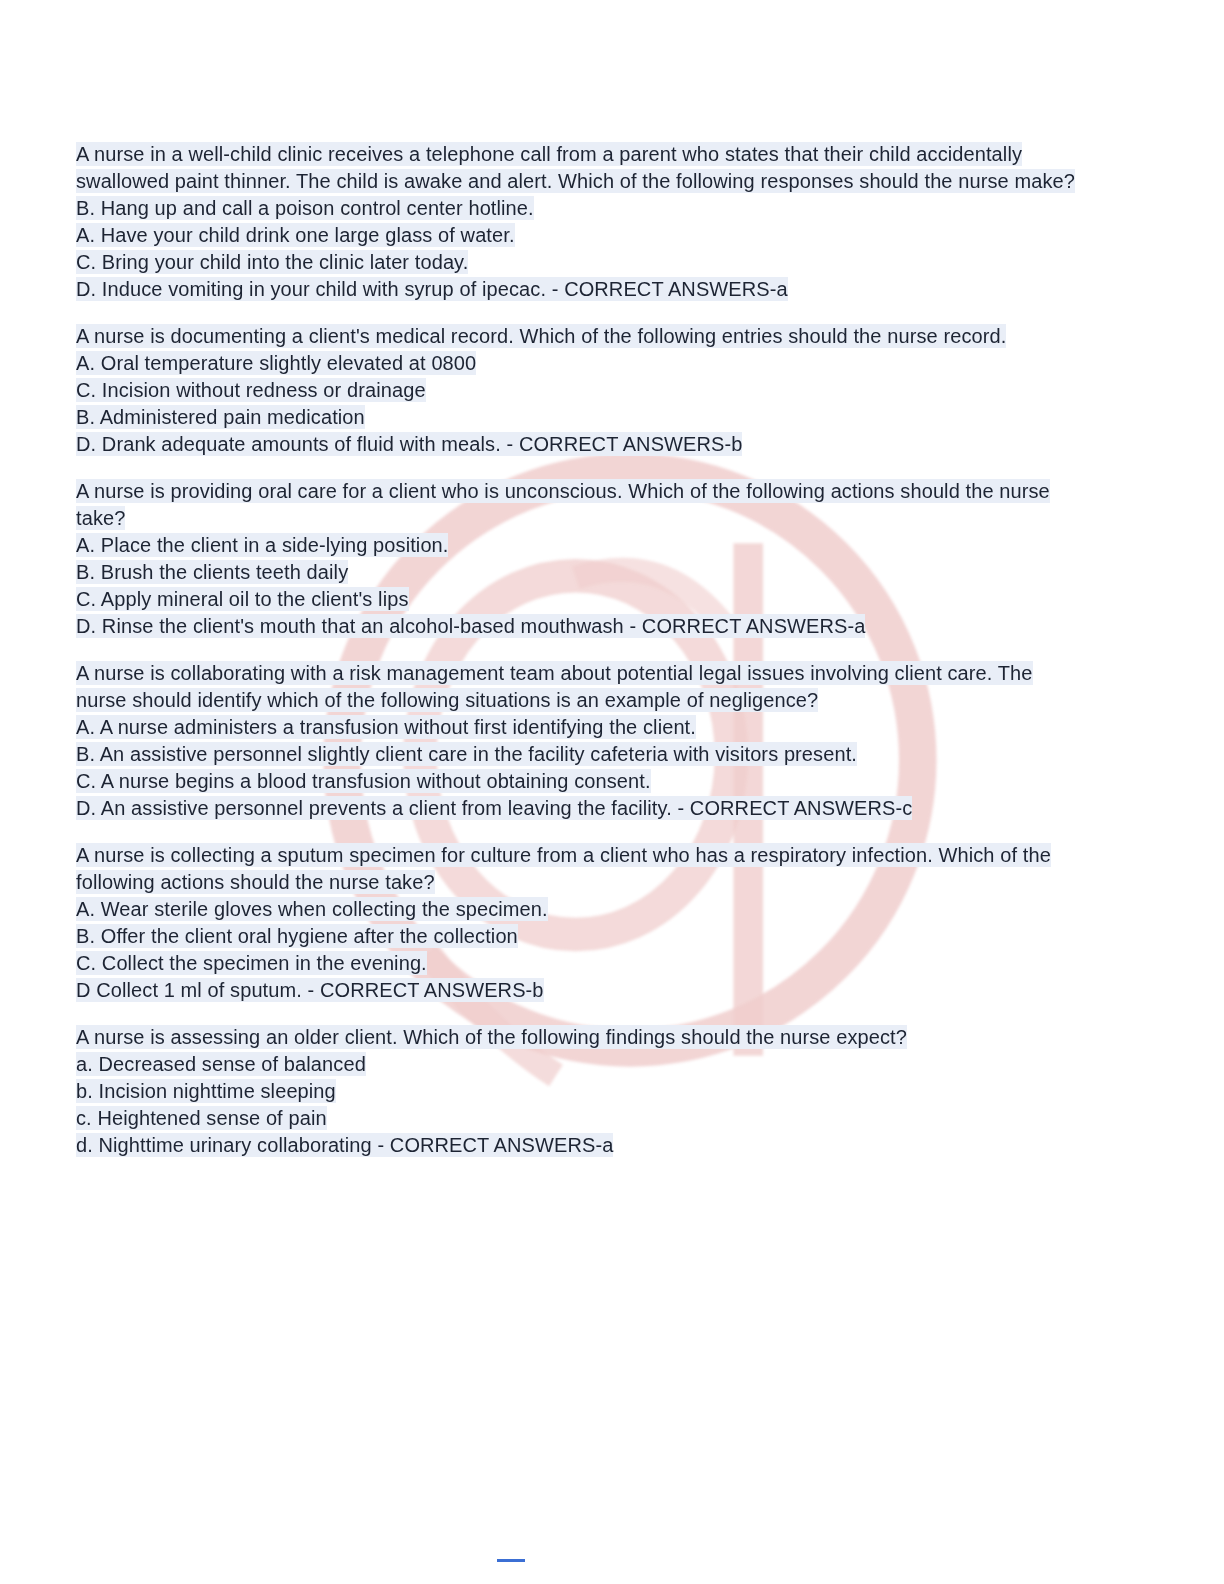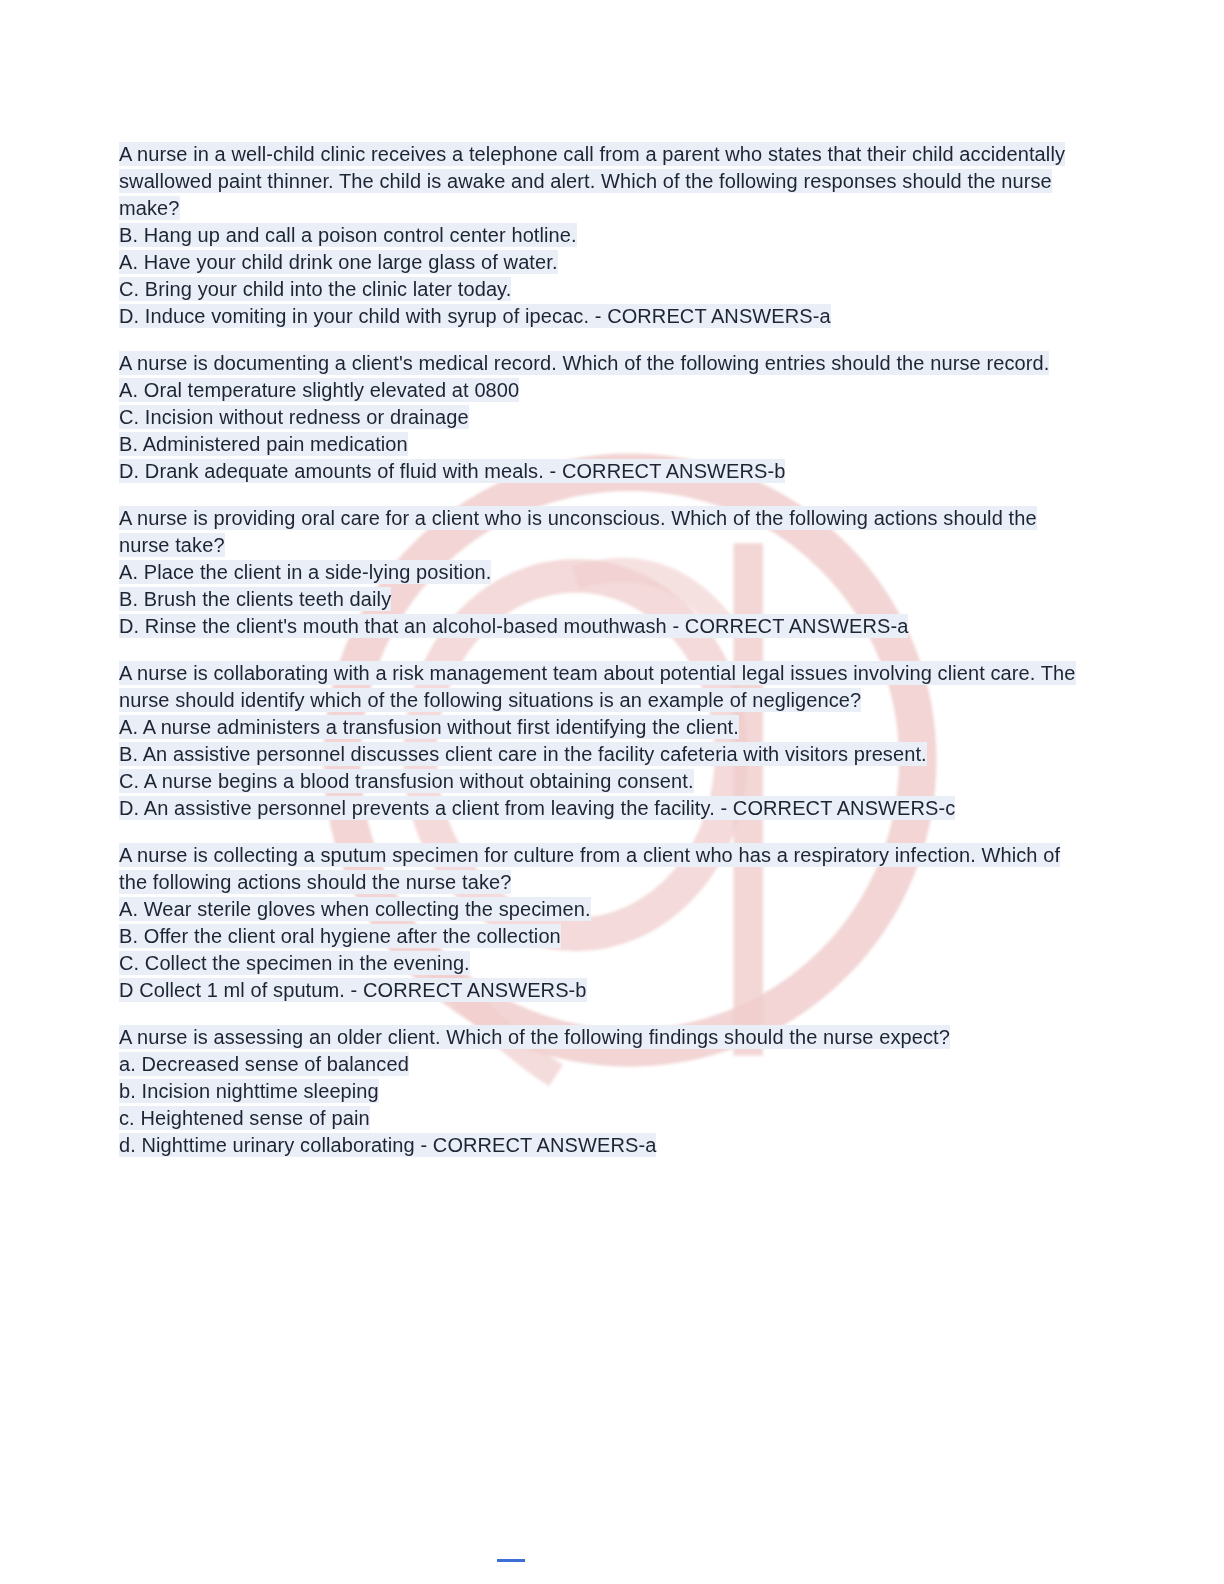--- a/index.html
+++ b/index.html
@@ -9,21 +9,21 @@
     height: 1584px;
     background: #ffffff;
     font-family: "Liberation Sans", "DejaVu Sans", sans-serif;
     color: var(--txt, #1d2433);
     position: relative;
     overflow: hidden;
   }
   .page-content {
     position: relative;
     z-index: 2;
-    padding: 141px 138px 0 119px;
+    padding: 141px 138px 0 76px;
   }
   .question { margin: 0 0 20px 0; }
   .line {
     margin: 0;
     font-size: 20px;
     line-height: 27px;
     letter-spacing: 0.1px;
   }
   .hl {
     background: var(--hl, #e9eef7);
@@ -79,27 +79,28 @@
     <p class="line"><span class="hl">A. Oral temperature slightly elevated at 0800</span></p>
     <p class="line"><span class="hl">C. Incision without redness or drainage</span></p>
     <p class="line"><span class="hl">B. Administered pain medication</span></p>
     <p class="line"><span class="hl">D. Drank adequate amounts of fluid with meals. - CORRECT ANSWERS-b</span></p>
   </section>
 
   <section class="question">
     <p class="line"><span class="hl">A nurse is providing oral care for a client who is unconscious. Which of the following actions should the nurse take?</span></p>
     <p class="line"><span class="hl">A. Place the client in a side-lying position.</span></p>
     <p class="line"><span class="hl">B. Brush the clients teeth daily</span></p>
+    <p class="line"><span class="hl">C. Apply mineral oil to the client's lips</span></p>
     <p class="line"><span class="hl">D. Rinse the client's mouth that an alcohol-based mouthwash - CORRECT ANSWERS-a</span></p>
   </section>
 
   <section class="question">
     <p class="line"><span class="hl">A nurse is collaborating with a risk management team about potential legal issues involving client care. The nurse should identify which of the following situations is an example of negligence?</span></p>
     <p class="line"><span class="hl">A. A nurse administers a transfusion without first identifying the client.</span></p>
-    <p class="line"><span class="hl">B. An assistive personnel discusses client care in the facility cafeteria with visitors present.</span></p>
+    <p class="line"><span class="hl">B. An assistive personnel slightly client care in the facility cafeteria with visitors present.</span></p>
     <p class="line"><span class="hl">C. A nurse begins a blood transfusion without obtaining consent.</span></p>
     <p class="line"><span class="hl">D. An assistive personnel prevents a client from leaving the facility. - CORRECT ANSWERS-c</span></p>
   </section>
 
   <section class="question">
     <p class="line"><span class="hl">A nurse is collecting a sputum specimen for culture from a client who has a respiratory infection. Which of the following actions should the nurse take?</span></p>
     <p class="line"><span class="hl">A. Wear sterile gloves when collecting the specimen.</span></p>
     <p class="line"><span class="hl">B. Offer the client oral hygiene after the collection</span></p>
     <p class="line"><span class="hl">C. Collect the specimen in the evening.</span></p>
     <p class="line"><span class="hl">D Collect 1 ml of sputum. - CORRECT ANSWERS-b</span></p>

